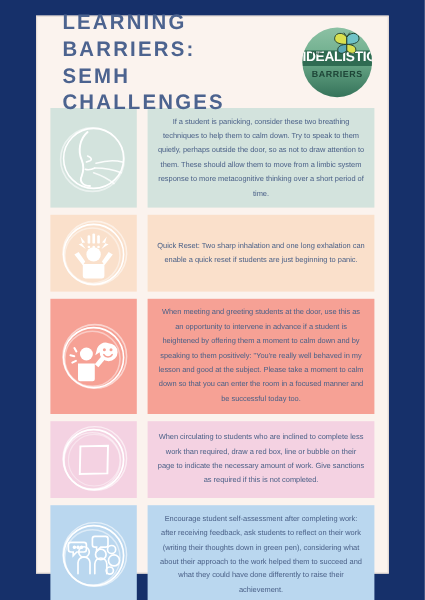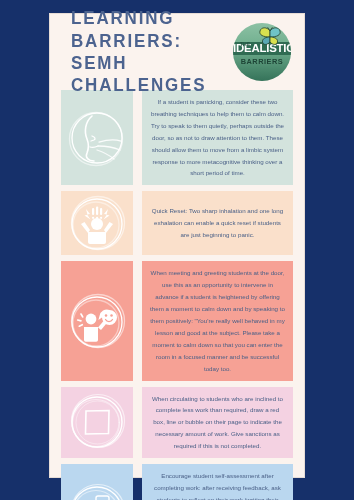--- a/index.html
+++ b/index.html
@@ -14,21 +14,21 @@
     background: #16306a;
     font-family: "Liberation Sans", sans-serif;
     display: flex;
     align-items: flex-start;
     justify-content: center;
   }
 
   
   .poster {
     position: relative;
-    width: 256px;
+    width: 294px;
     height: 465px;
     margin-top: 13px;
     background: #fbf3ee;
     border: 1px solid #e6dcd6;
     padding: 0 11px;
     display: flex;
     flex-direction: column;
   }
 
   

